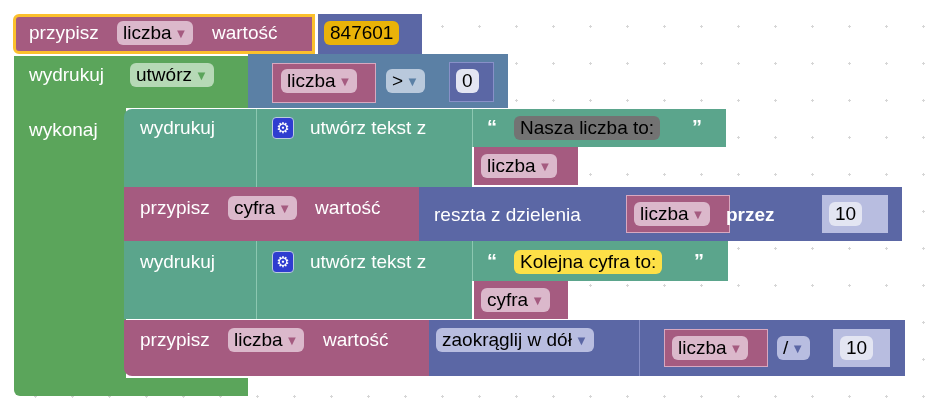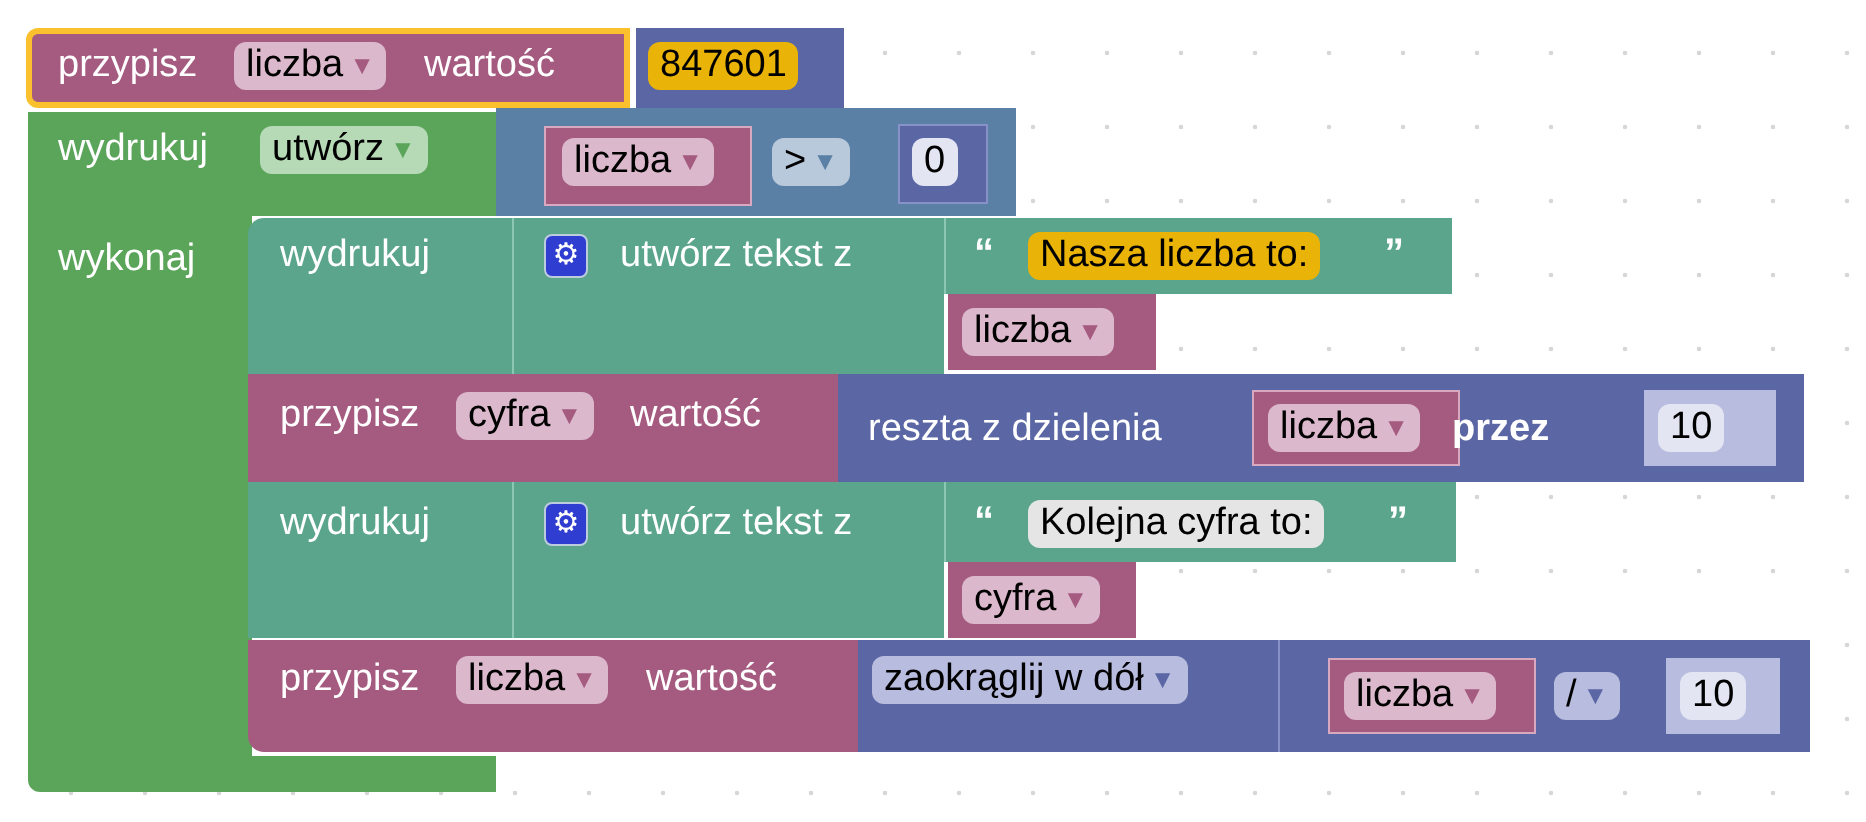--- a/index.html
+++ b/index.html
@@ -56,21 +56,21 @@
 <div class="blk" style="left:318px;top:14px;width:104px;height:40px;background:#5b67a5;"></div>
 <span class="field" style="left:324px;top:21px;background:#eab308;">847601</span>
 
 <div class="blk" style="left:124px;top:109px;width:134px;height:78px;background:#5ba58c;border-radius:8px 0 0 0;"></div>
 <span class="txt" style="left:140px;top:117px;">wydrukuj</span>
 <div class="blk" style="left:256px;top:109px;width:216px;height:78px;background:#5ba58c;border-left:1px solid #8cc7b1;"></div>
 <div class="gear" style="left:272px;top:117px;">⚙</div>
 <span class="txt" style="left:310px;top:117px;">utwórz tekst z</span>
 <div class="blk" style="left:472px;top:109px;width:254px;height:38px;background:#5ba58c;border-left:1px solid #8cc7b1;"></div>
 <span class="quote" style="left:487px;top:116px;">“</span>
-<span class="field" style="left:514px;top:116px;background:#eab308;">Nasza liczba to:</span>
+<span class="field" style="left:514px;top:116px;background:#737373;">Nasza liczba to:</span>
 <span class="quote" style="left:692px;top:116px;">”</span>
 <div class="blk" style="left:474px;top:147px;width:104px;height:38px;background:#a55b80;"></div>
 <span class="field" style="left:481px;top:154px;background:#dbb8cb;">
   <span>liczba</span><span class="arrow" style="color:#a55b80">▼</span>
 </span>
 
 <div class="blk" style="left:124px;top:187px;width:296px;height:54px;background:#a55b80;"></div>
 <span class="txt" style="left:140px;top:197px;">przypisz</span>
 <span class="field" style="left:228px;top:196px;background:#dbb8cb;">
   <span>cyfra</span><span class="arrow" style="color:#a55b80">▼</span>
@@ -86,21 +86,21 @@
 <div class="blk" style="left:822px;top:195px;width:66px;height:38px;background:#b8bde0;"></div>
 <span class="field" style="left:829px;top:202px;background:#e3e5f2;">10</span>
 
 <div class="blk" style="left:124px;top:241px;width:134px;height:78px;background:#5ba58c;"></div>
 <span class="txt" style="left:140px;top:251px;">wydrukuj</span>
 <div class="blk" style="left:256px;top:241px;width:216px;height:78px;background:#5ba58c;border-left:1px solid #8cc7b1;"></div>
 <div class="gear" style="left:272px;top:251px;">⚙</div>
 <span class="txt" style="left:310px;top:251px;">utwórz tekst z</span>
 <div class="blk" style="left:472px;top:241px;width:256px;height:40px;background:#5ba58c;border-left:1px solid #8cc7b1;"></div>
 <span class="quote" style="left:487px;top:250px;">“</span>
-<span class="field" style="left:514px;top:250px;background:#e5e5e5;">Kolejna cyfra to:</span>
+<span class="field" style="left:514px;top:250px;background:#fde047;">Kolejna cyfra to:</span>
 <span class="quote" style="left:694px;top:250px;">”</span>
 <div class="blk" style="left:474px;top:281px;width:94px;height:38px;background:#a55b80;"></div>
 <span class="field" style="left:481px;top:288px;background:#dbb8cb;">
   <span>cyfra</span><span class="arrow" style="color:#a55b80">▼</span>
 </span>
 
 <div class="blk" style="left:124px;top:320px;width:306px;height:56px;background:#a55b80;border-radius:0 0 0 8px;"></div>
 <span class="txt" style="left:140px;top:329px;">przypisz</span>
 <span class="field" style="left:228px;top:328px;background:#dbb8cb;">
   <span>liczba</span><span class="arrow" style="color:#a55b80">▼</span>

